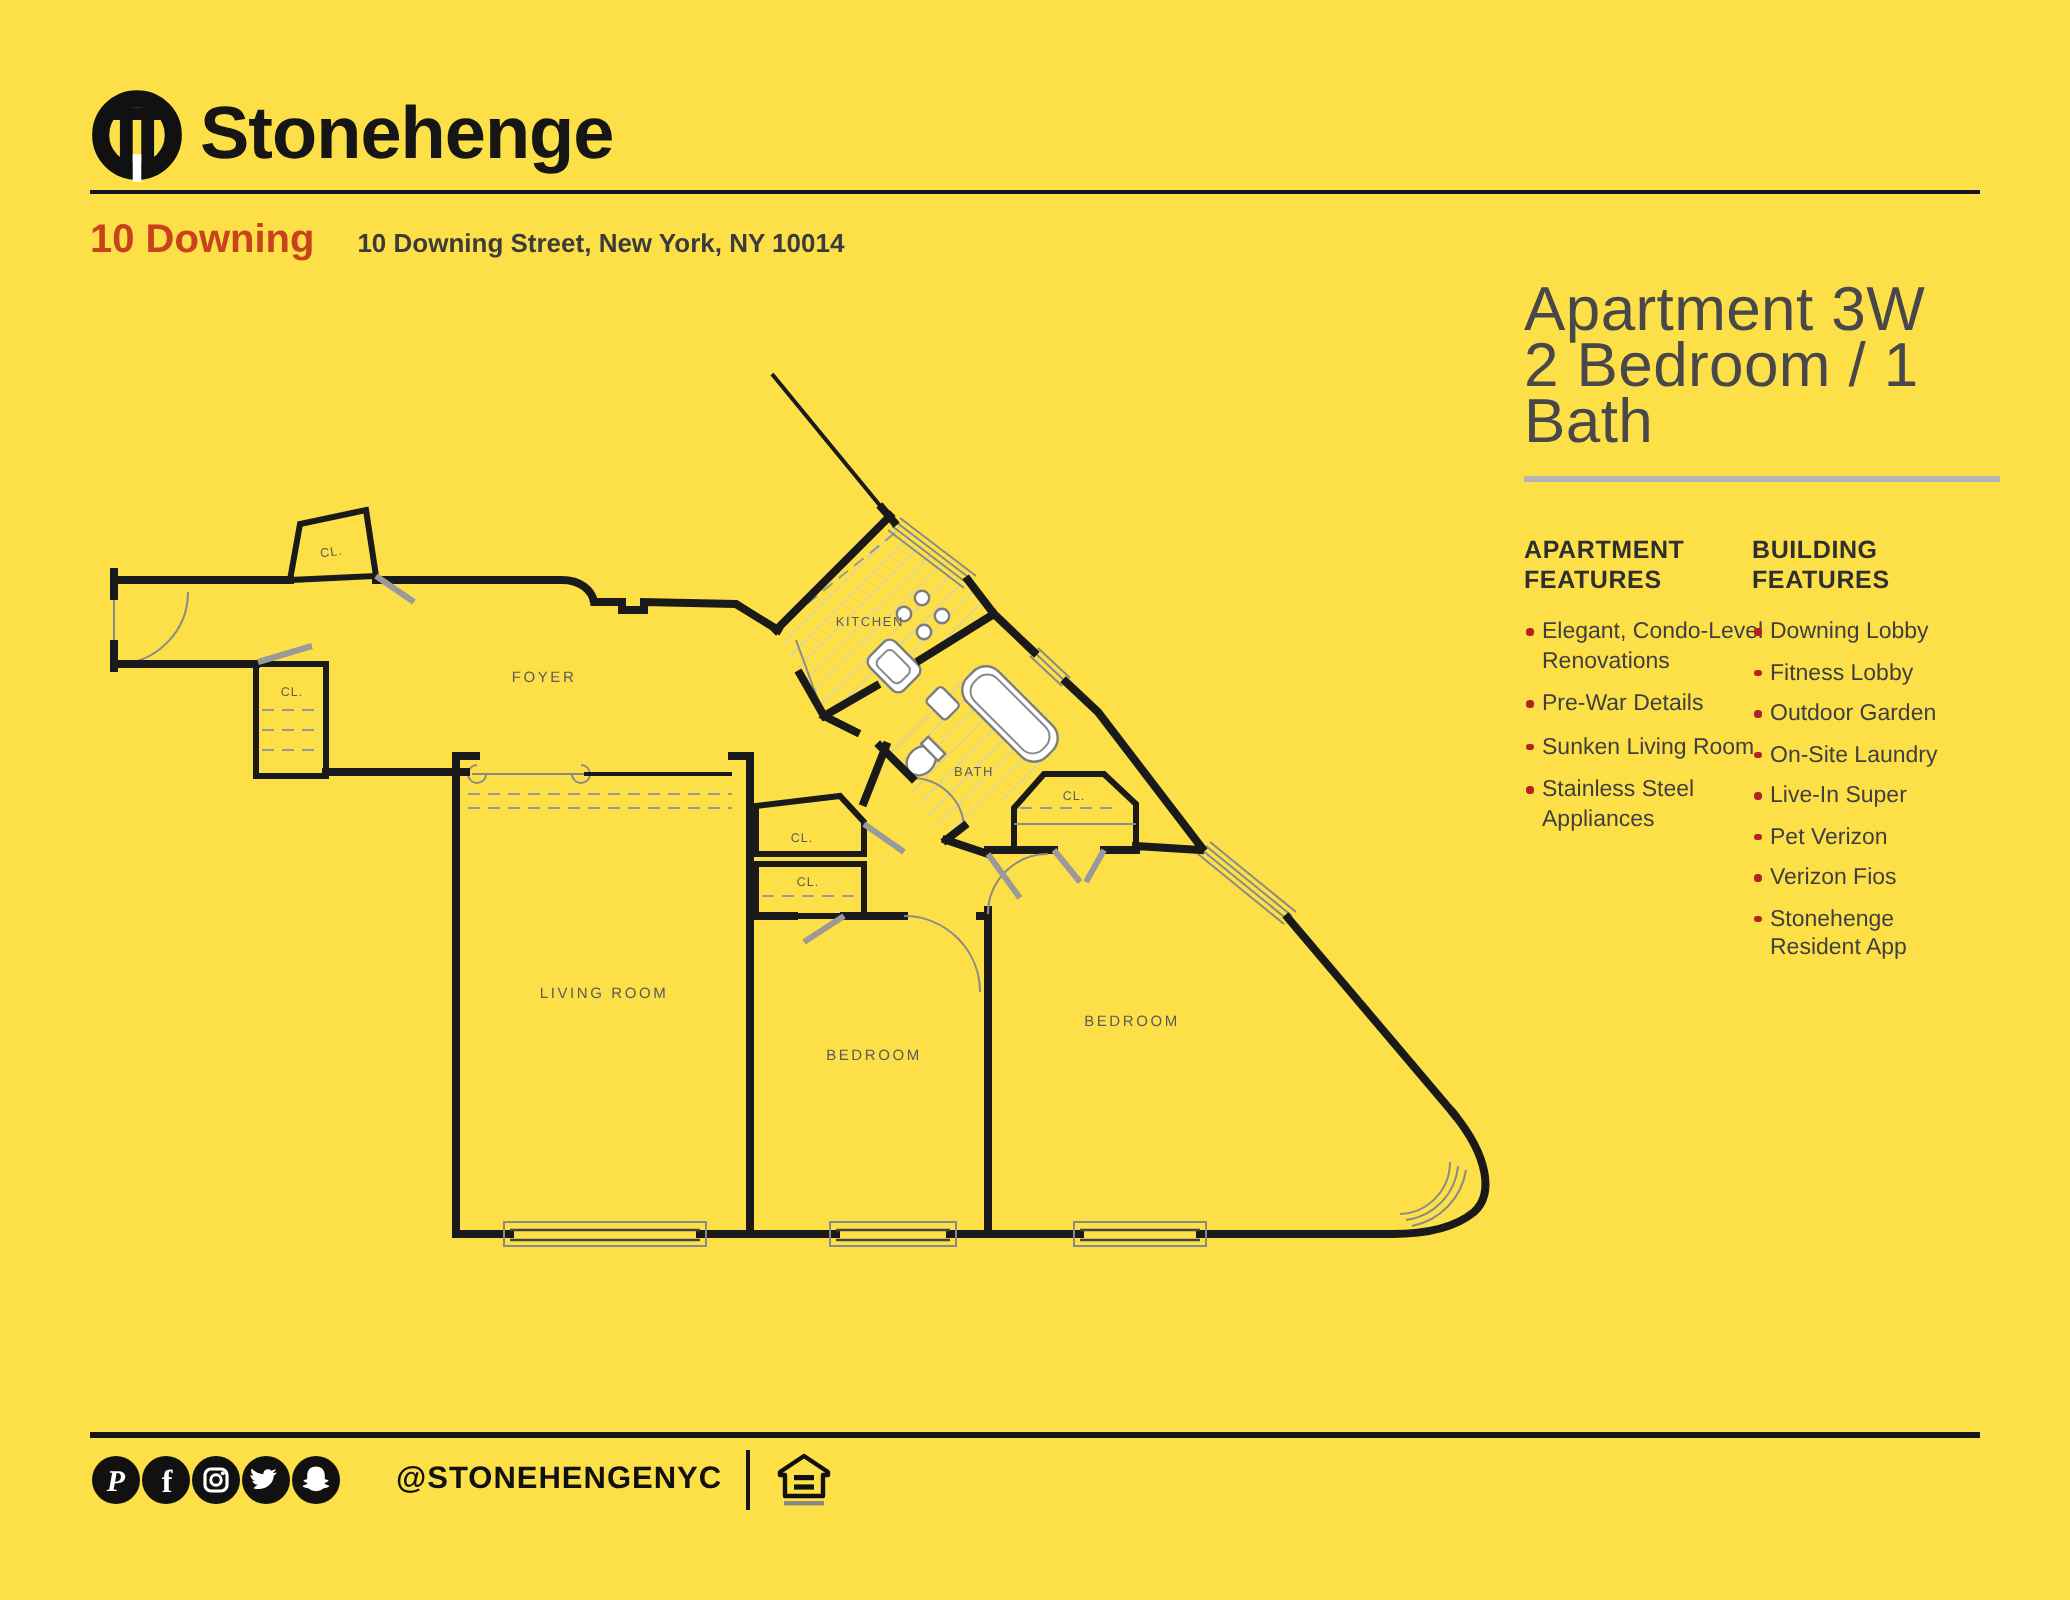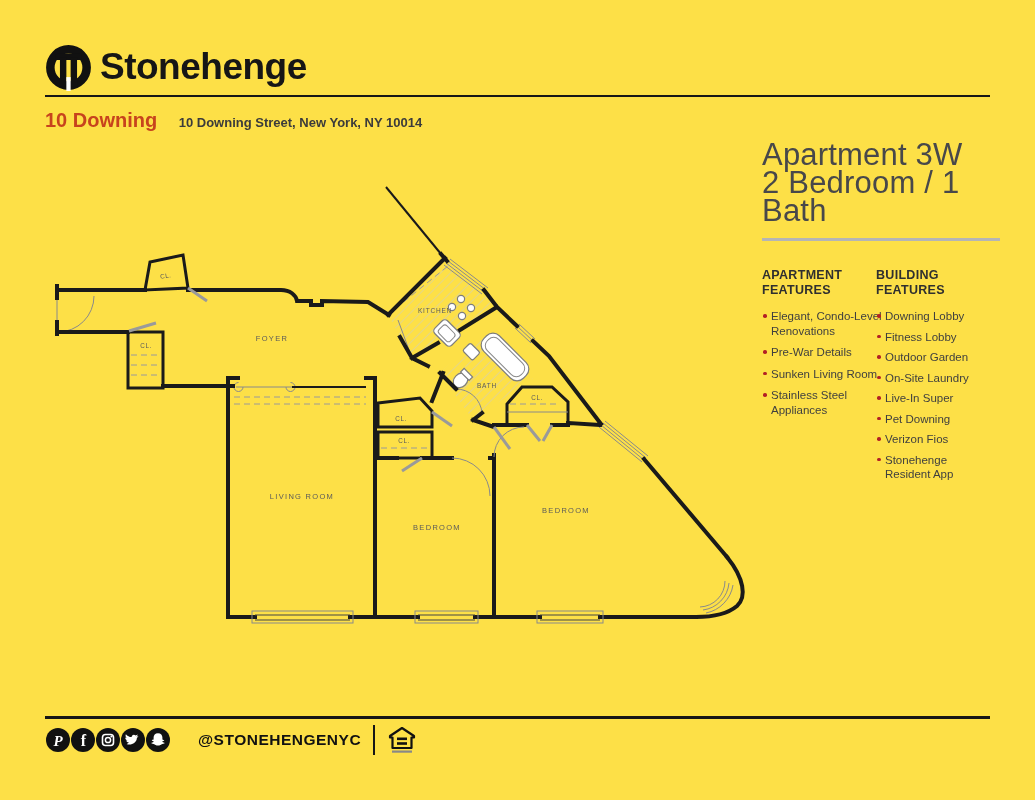--- a/index.html
+++ b/index.html
@@ -89,21 +89,21 @@
       </div>
       <div class="col2">
         <div class="feat-head">BUILDING
 FEATURES</div>
         <ul class="feat">
           <li>Downing Lobby</li>
           <li>Fitness Lobby</li>
           <li>Outdoor Garden</li>
           <li>On-Site Laundry</li>
           <li>Live-In Super</li>
-          <li>Pet Downing</li>
+          <li>Pet Verizon</li>
           <li>Verizon Fios</li>
           <li>Stonehenge Resident App</li>
         </ul>
       </div>
     </div>
   </div>
 
   <svg class="plan" width="730" height="580" viewBox="40 120 730 580">
     <defs>
       <pattern id="hatch" width="7" height="7" patternUnits="userSpaceOnUse" patternTransform="rotate(45)">

